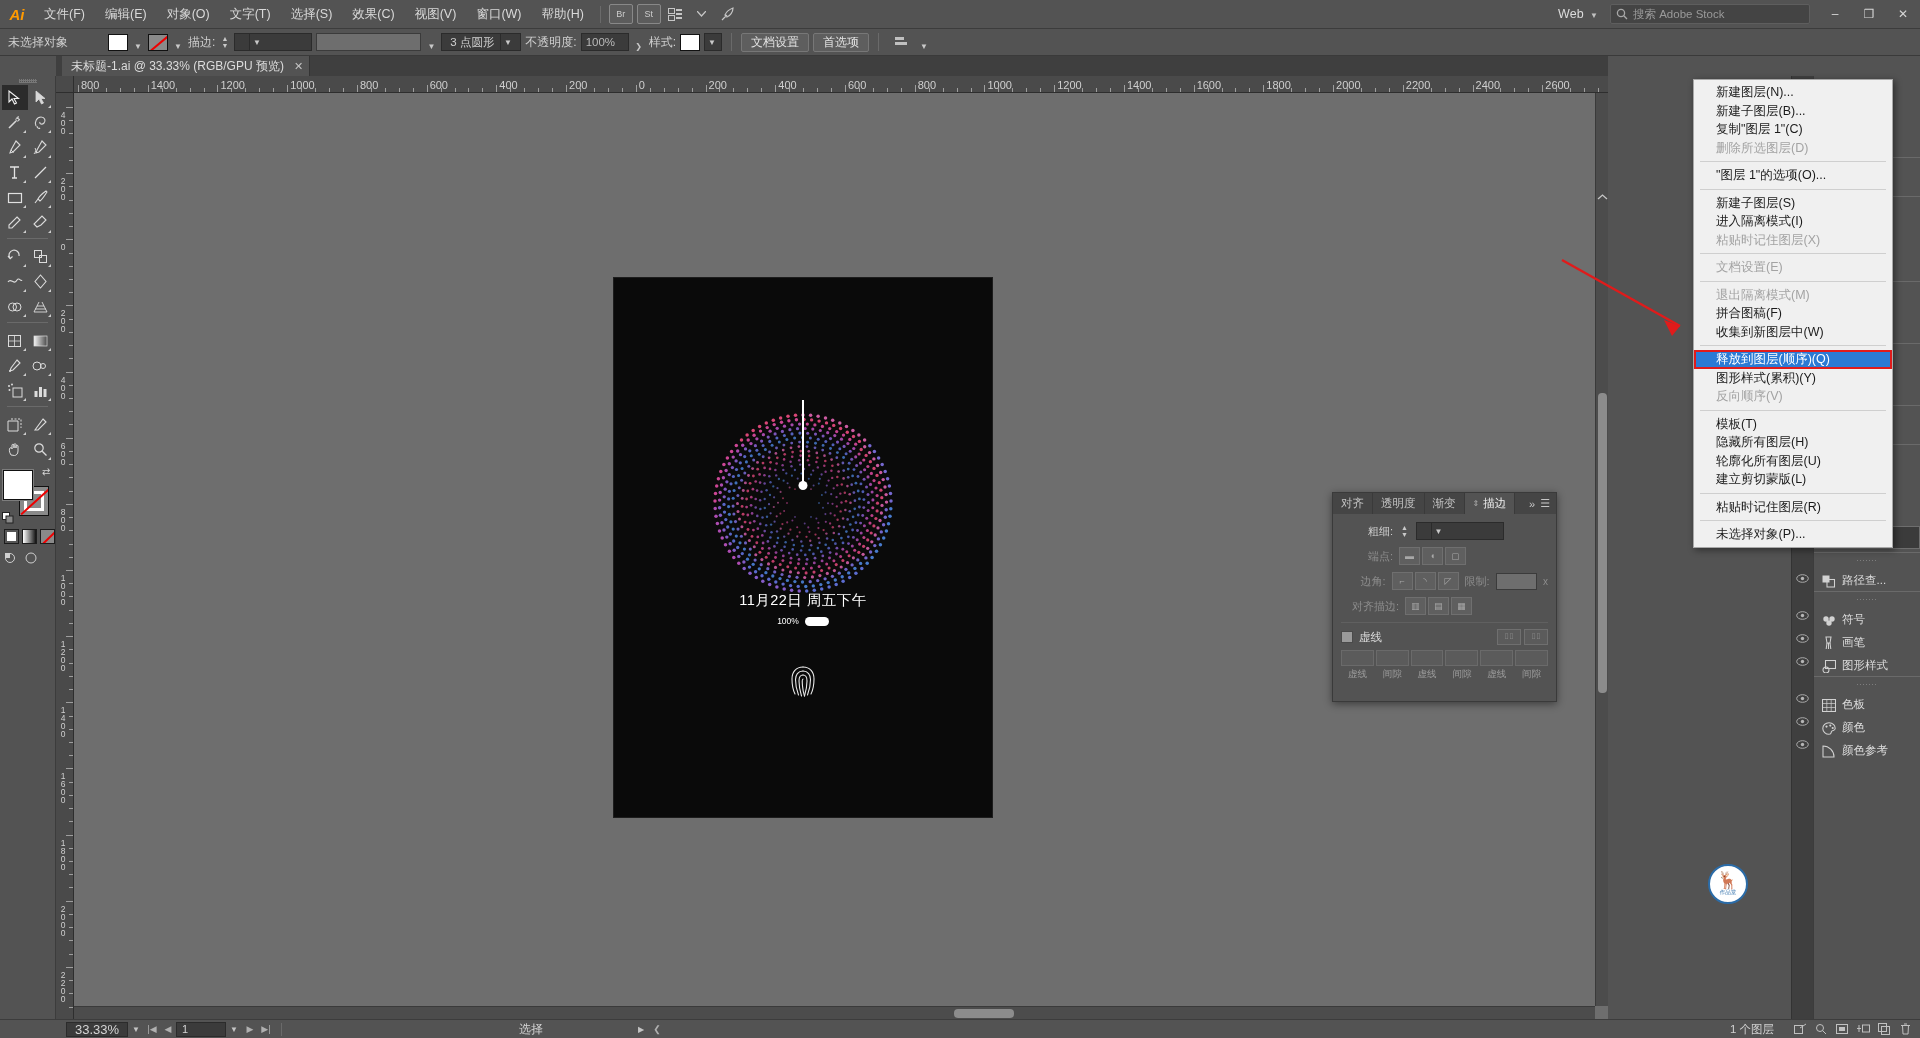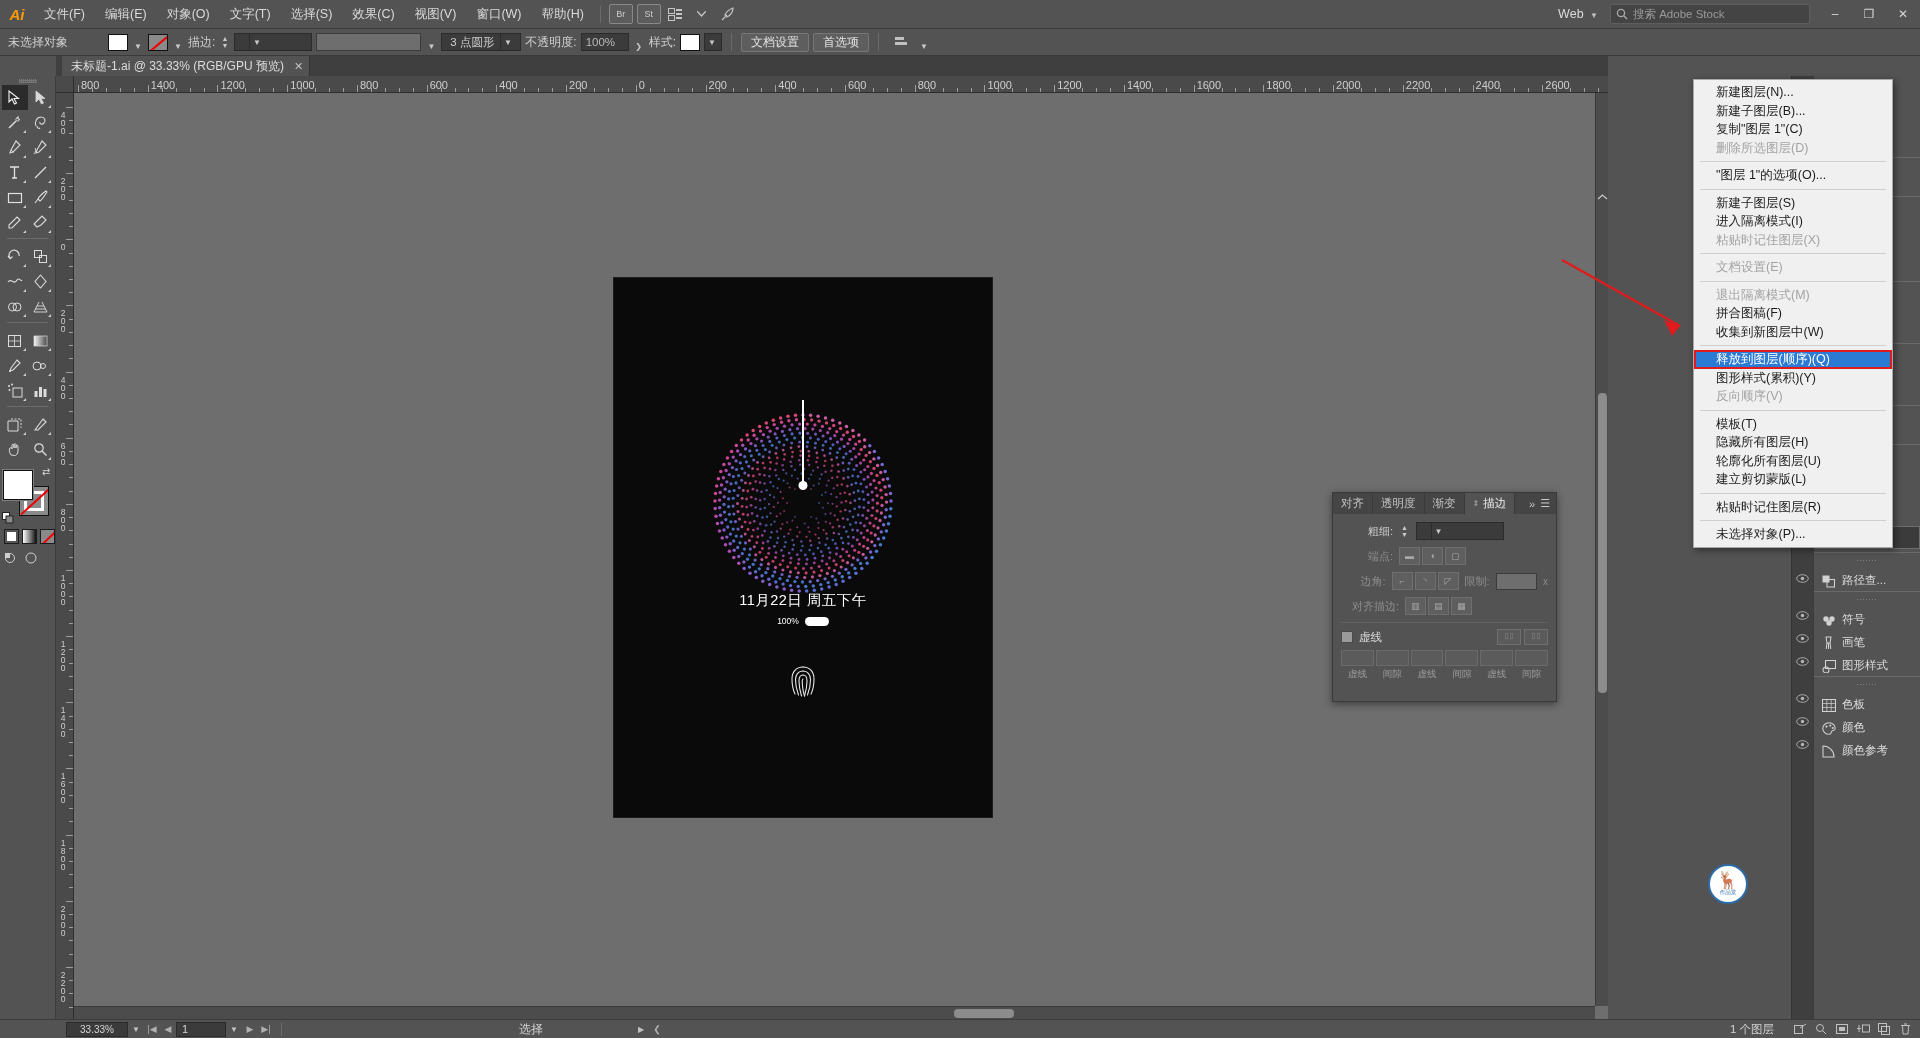--- a/index.html
+++ b/index.html
@@ -248,21 +248,21 @@
 
   
   .statusbar {
     position:absolute; left:0; bottom:0; width:1920px; height:19px;
     background:#535353; border-top:1px solid #3c3c3c;
     display:flex; align-items:center;
   }
   .sb-zoom {
     width:62px; height:15px; background:#3b3b3b; border:1px solid #2b2b2b;
     margin-left:66px; display:flex; align-items:center; justify-content:center;
-    font-size:10px; color:#d4d4d4;
+    font-size:13px; color:#d4d4d4;
   }
   .sb-caret { width:16px; text-align:center; font-size:8px; color:#c4c4c4; }
   .sb-nav { width:16px; text-align:center; font-size:9px; color:#b0b0b0; }
   .sb-page {
     width:50px; height:15px; background:#3b3b3b; border:1px solid #2b2b2b;
     display:flex; align-items:center; padding-left:5px; font-size:11px; color:#d4d4d4;
   }
   .sb-sep { width:1px; height:13px; background:#6a6a6a; margin:0 7px; }
   .sb-tool { font-size:12px; color:#d4d4d4; margin-left:230px; }
   .sb-right { margin-left:auto; display:flex; align-items:center; gap:3px; padding-right:6px; }

